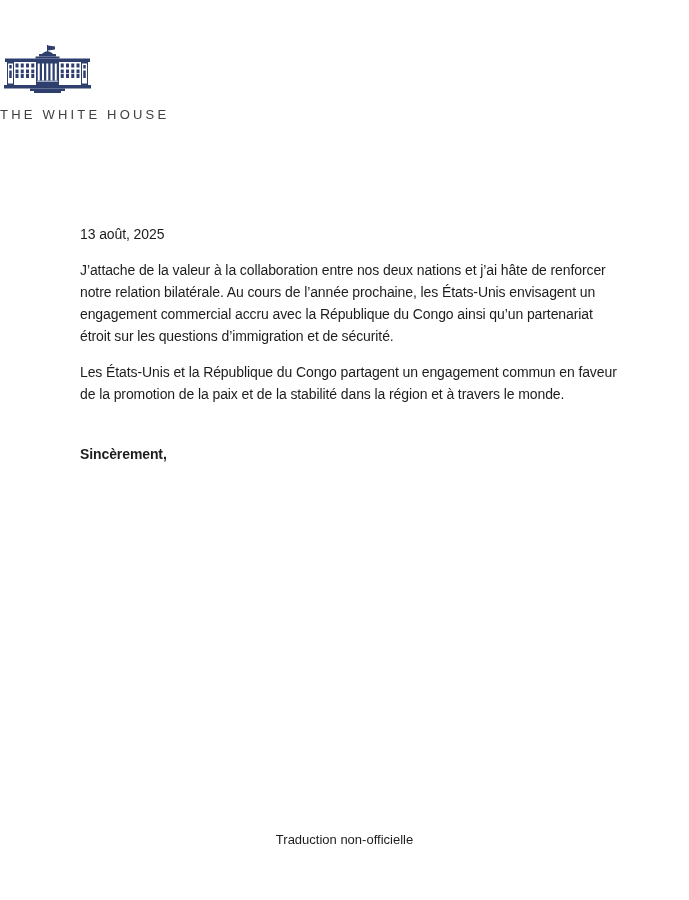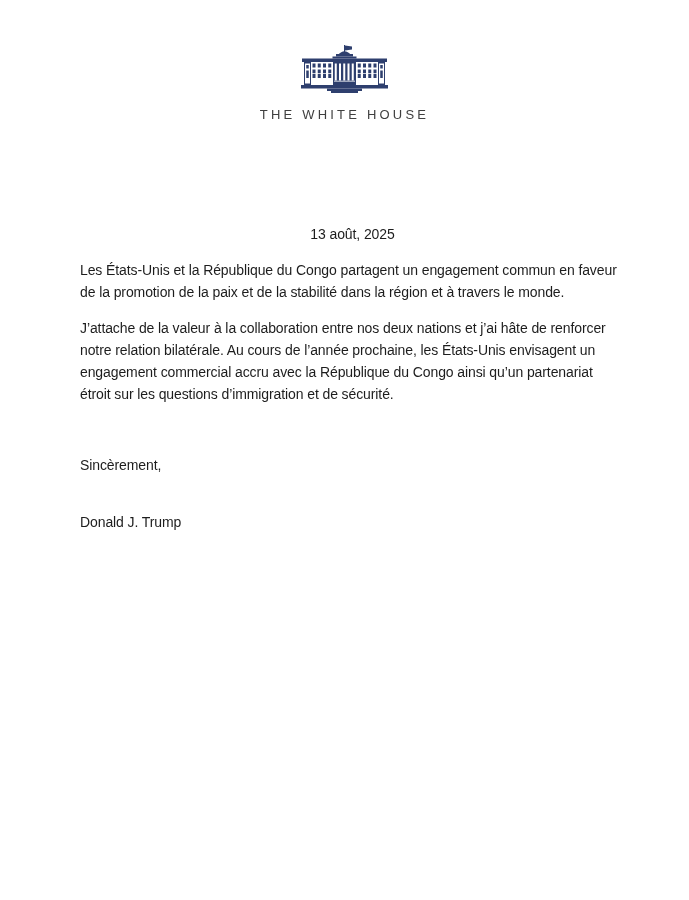--- a/index.html
+++ b/index.html
@@ -8,21 +8,21 @@
     width: 689px;
     height: 900px;
     margin: 0 auto;
     background: #ffffff;
     font-family: "Liberation Sans", "DejaVu Sans", sans-serif;
     color: #1d1d1d;
     overflow: hidden;
   }
 
   
-  .letterhead { margin-top: 45px; text-align: center; }
+  .letterhead { margin-top: 45px; text-align: left; }
   .letterhead svg { display: inline-block; }
   .letterhead-title {
     margin-top: 8px;
     font-size: 13px;
     line-height: 16px;
     letter-spacing: 3.2px;
     color: #3f3f3f;
     font-weight: 400;
   }
   .letterhead-subtitle {
@@ -36,25 +36,25 @@
 
   
   .letter-body {
     margin: 0;
     padding: 0 64px 0 80px;
     font-size: 14px;
     line-height: 22px;
     letter-spacing: -0.1px;
     color: #1d1d1d;
   }
-  .letter-date { margin-top: 100px; text-align: center; }
+  .letter-date { margin-top: 100px; }
   .salutation { margin-top: 20px; }
   .para { margin-top: 14px; }
   .para + .para { margin-top: 7px; }
-  .closing { margin-top: 49px; }
+  .closing { margin-top: 38px; font-weight: bold; }
   .signature { margin-top: 35px; }
   sup.ordinal { font-size: 0.62em; line-height: 0; vertical-align: super; }
 
   
   .footer-note {
     position: absolute;
     left: 0; right: 0;
     bottom: 53px;
     text-align: center;
     font-size: 13px;
@@ -125,24 +125,24 @@
       <rect x="68" y="92" width="54" height="4"></rect>
     </svg>
     <div class="letterhead-title">THE WHITE HOUSE</div>
   </div>
 
   <div class="letter-body">
     <div class="letter-date">13 août, 2025</div>
 
 
 
+    <p class="para">J’attache de la valeur à la collaboration entre nos deux nations et j’ai hâte de renforcer notre relation bilatérale. Au cours de l’année prochaine, les États-Unis envisagent un engagement commercial accru avec la République du Congo ainsi qu’un partenariat étroit sur les questions d’immigration et de sécurité.</p>
+
     <p class="para">Les États-Unis et la République du Congo partagent un engagement commun en faveur de la promotion de la paix et de la stabilité dans la région et à travers le monde.</p>
-
-    <p class="para">J’attache de la valeur à la collaboration entre nos deux nations et j’ai hâte de renforcer notre relation bilatérale. Au cours de l’année prochaine, les États-Unis envisagent un engagement commercial accru avec la République du Congo ainsi qu’un partenariat étroit sur les questions d’immigration et de sécurité.</p>
 
 
     <div class="closing">Sincèrement,</div>
 
-    <div class="signature">Donald J. Trump</div>
   </div>
 
+  <div class="footer-note">Traduction non-officielle</div>
 
 </div>
 
 </body></html>

